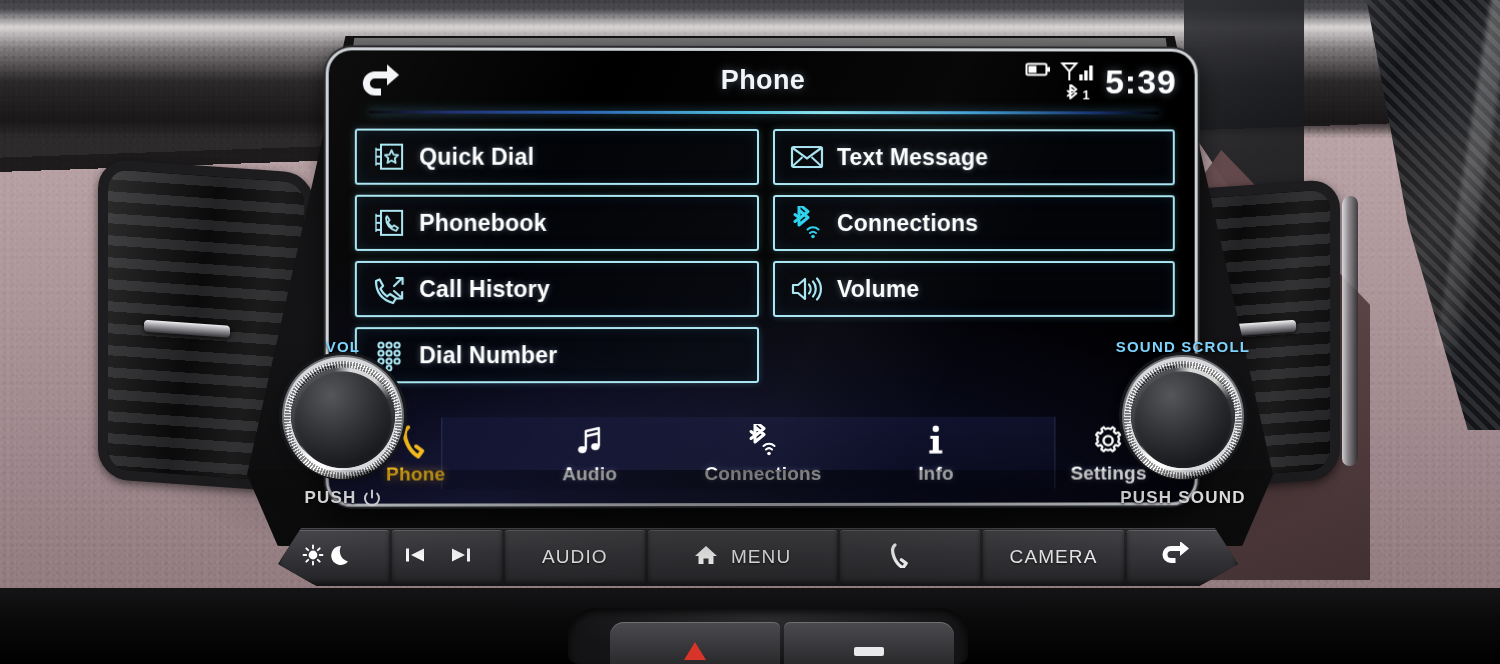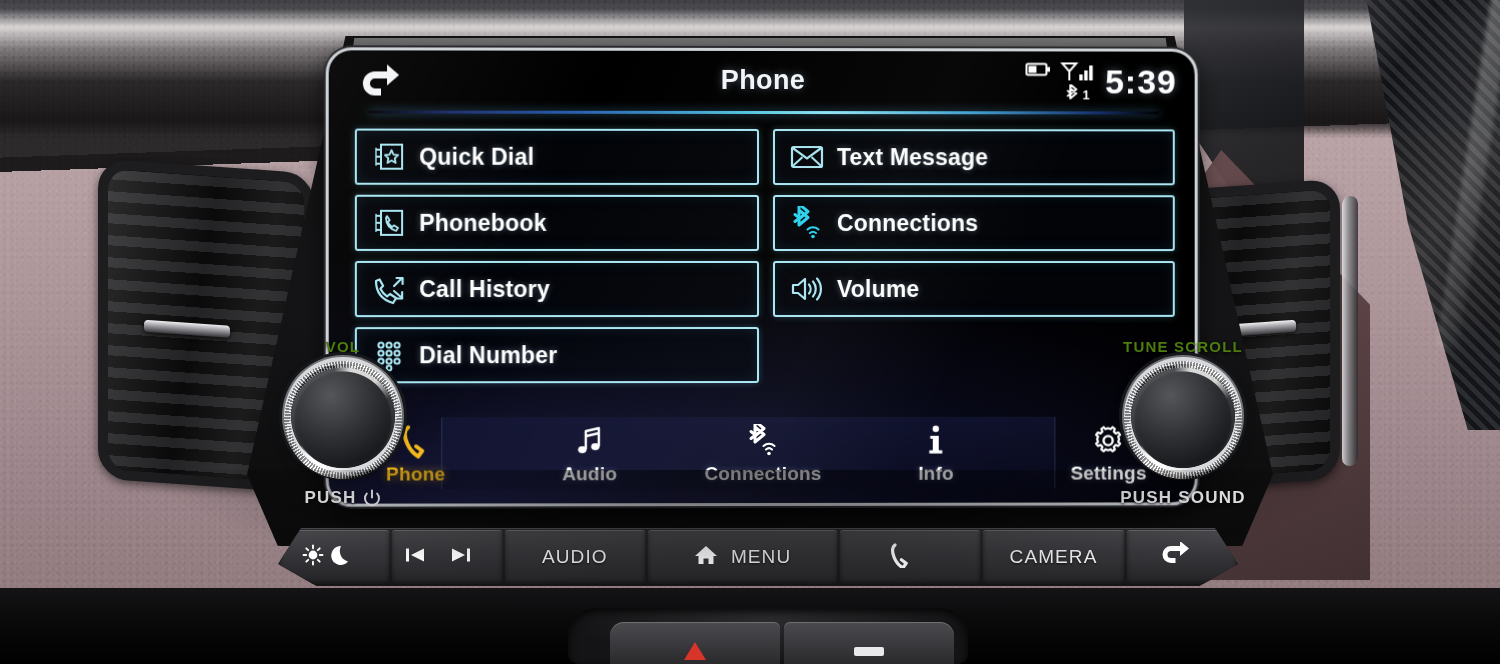--- a/index.html
+++ b/index.html
@@ -231,21 +231,21 @@
   .knob-knurl{
     position:absolute; left:0; right:0; margin:auto; top:-3px;
     width:118px; height:118px; border-radius:50%;
     background:repeating-conic-gradient(from 0deg, rgba(255,255,255,.45) 0deg 1.4deg, rgba(0,0,0,.5) 1.4deg 3deg);
     -webkit-mask:radial-gradient(circle, transparent 0 52px, #000 53px 59px, transparent 60px);
             mask:radial-gradient(circle, transparent 0 52px, #000 53px 59px, transparent 60px);
     opacity:.85; pointer-events:none;
   }
   .knob-label-top{
     position:absolute; left:50%; transform:translateX(-50%); top:-26px;
-    color:#4d7c0f; font-size:15px; font-weight:600; letter-spacing:1.2px; white-space:nowrap;
+    color:#7dd3fc; font-size:15px; font-weight:600; letter-spacing:1.2px; white-space:nowrap;
     text-shadow:0 1px 3px rgba(0,0,0,.9);
   }
   .knob-label-bot{
     position:absolute; left:50%; transform:translateX(-50%); top:124px;
     color:#f2f2f4; font-size:17px; font-weight:600; letter-spacing:1.2px; white-space:nowrap;
     display:flex; align-items:center; gap:6px;
     text-shadow:0 1px 3px rgba(0,0,0,.9);
   }
 
   
@@ -567,21 +567,21 @@
     <div class="knob-label-bot">
       <span>PUSH</span>
       <svg width="19" height="19" viewBox="0 0 19 19">
         <path d="M4.3 4.6 a7 7 0 1 0 10.4 0" fill="none" stroke="#f2f2f4" stroke-width="2" stroke-linecap="round"></path>
         <line x1="9.5" y1="1.4" x2="9.5" y2="8.6" stroke="#f2f2f4" stroke-width="2" stroke-linecap="round"></line>
       </svg>
     </div>
   </div>
 
   <div class="knob-wrap" id="knob-tune">
-    <div class="knob-label-top">TUNE SCROLL</div>
+    <div class="knob-label-top">SOUND SCROLL</div>
     <div class="knob-cap"></div>
     <div class="knob-ring-hl"></div>
     <div class="knob-knurl"></div>
     <div class="knob-label-bot">PUSH SOUND</div>
   </div>
 
   <div id="button-bar">
 
     <div class="hbtn narrow">
       <span>

